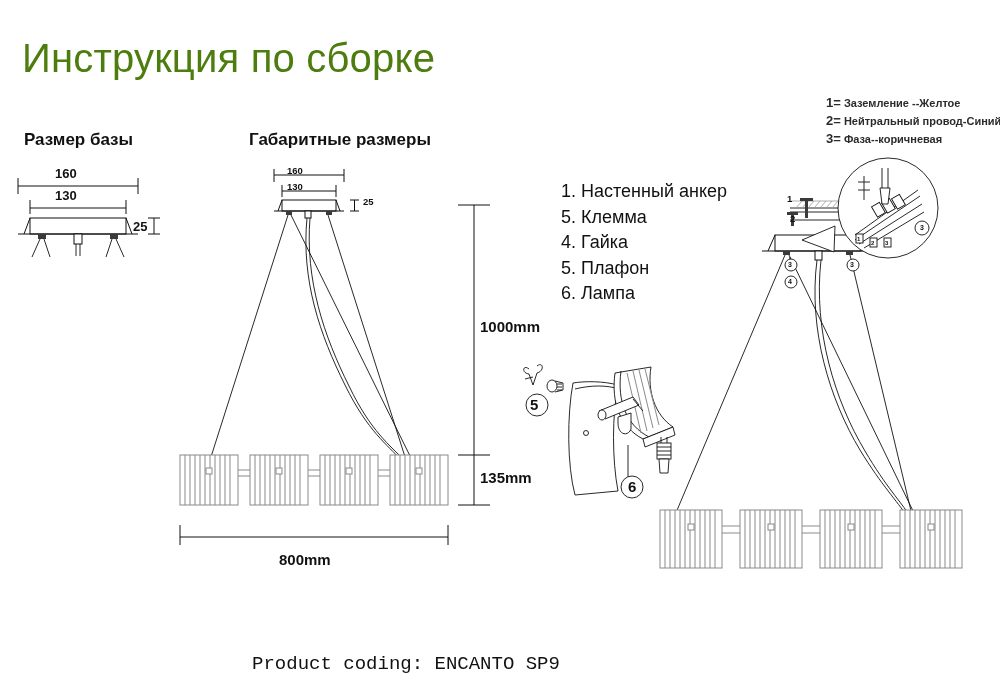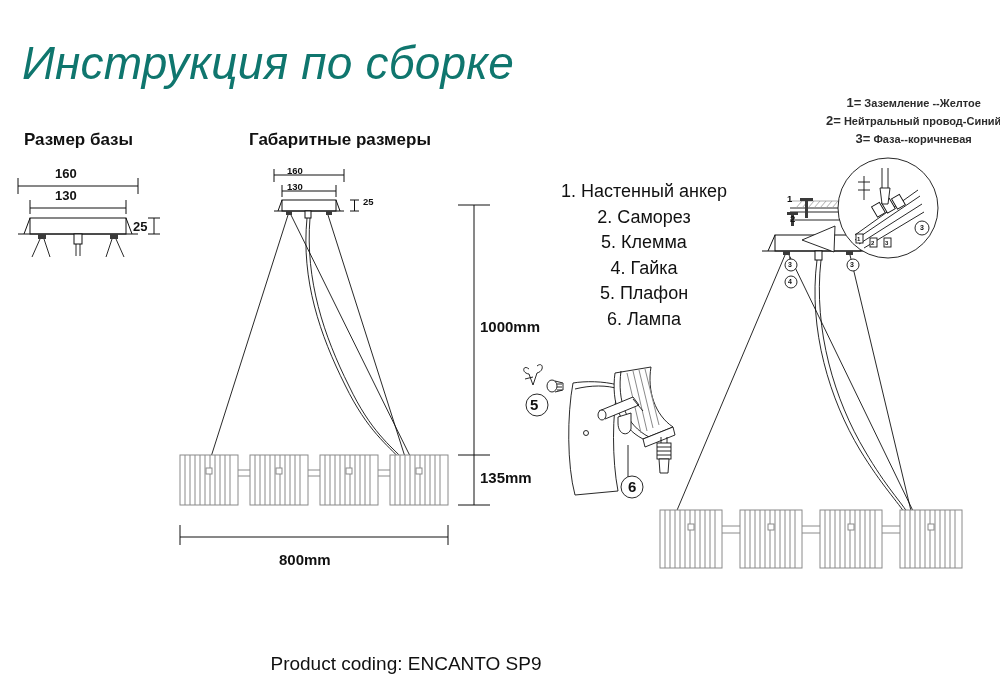--- a/index.html
+++ b/index.html
@@ -9,45 +9,45 @@
     font-family:"Liberation Sans", sans-serif;
     color:#000;
     position:relative;
     overflow:hidden;
   }
   .page{position:absolute;inset:0;}
 
   
   #page-title{
     position:absolute;left:22px;top:36px;
-    font-size:46px;font-weight:400;letter-spacing:.2px;
-    color:#0f766e;white-space:nowrap;font-style:italic;
+    font-size:40px;font-weight:400;letter-spacing:.2px;
+    color:#4d7c0f;white-space:nowrap;
   }
   .section-head{
     position:absolute;font-size:17px;font-weight:700;color:#111;white-space:nowrap;
   }
   #head-base{left:24px;top:130px;}
   #head-overall{left:249px;top:130px;}
 
   #parts-list{
     position:absolute;left:561px;top:179px;
     font-size:18px;line-height:25.5px;color:#111;
   }
-  #parts-list div{white-space:nowrap;text-align:center;}
+  #parts-list div{white-space:nowrap;}
 
   #wiring-legend{
     position:absolute;left:826px;top:94px;
     font-size:11px;line-height:18px;color:#2b2b2b;font-weight:700;
   }
-  #wiring-legend div{white-space:nowrap;text-align:center;}
+  #wiring-legend div{white-space:nowrap;}
   #wiring-legend .num{font-size:13px;}
 
   #product-code{
     position:absolute;left:0;top:653px;width:812px;text-align:center;
-    font-size:19px;color:#111;
+    font-size:19px;color:#111;font-family:Liberation Mono, monospace;
   }
 
   
   .dim{position:absolute;font-weight:700;color:#111;white-space:nowrap;}
   .dim.big{font-size:15px;text-align:right;}
   .dim.mid{font-size:13px;}
   .dim.small{font-size:9.5px;}
 
   svg{position:absolute;left:0;top:0;overflow:visible;}
   .ln{stroke:#111;stroke-width:1;fill:none;}
@@ -207,21 +207,20 @@
   </svg>
   <div class="dim small" style="left:287px;top:165px;">160</div>
   <div class="dim small" style="left:287px;top:181px;">130</div>
   <div class="dim small" style="left:363px;top:196px;">25</div>
   <div class="dim big" style="left:480px;top:318px;">1000mm</div>
   <div class="dim big" style="left:480px;top:469px;">135mm</div>
   <div class="dim big" style="left:279px;top:551px;">800mm</div>
 
   <div id="parts-list">
     <div>1. Настенный анкер</div>
-    <div>2. Саморез</div>
     <div>5. Клемма</div>
     <div>4. Гайка</div>
     <div>5. Плафон</div>
     <div>6. Лампа</div>
   </div>
 
   <div id="wiring-legend">
     <div>
       <span class="num">1=</span>
       <span>Заземление --Желтое</span>

